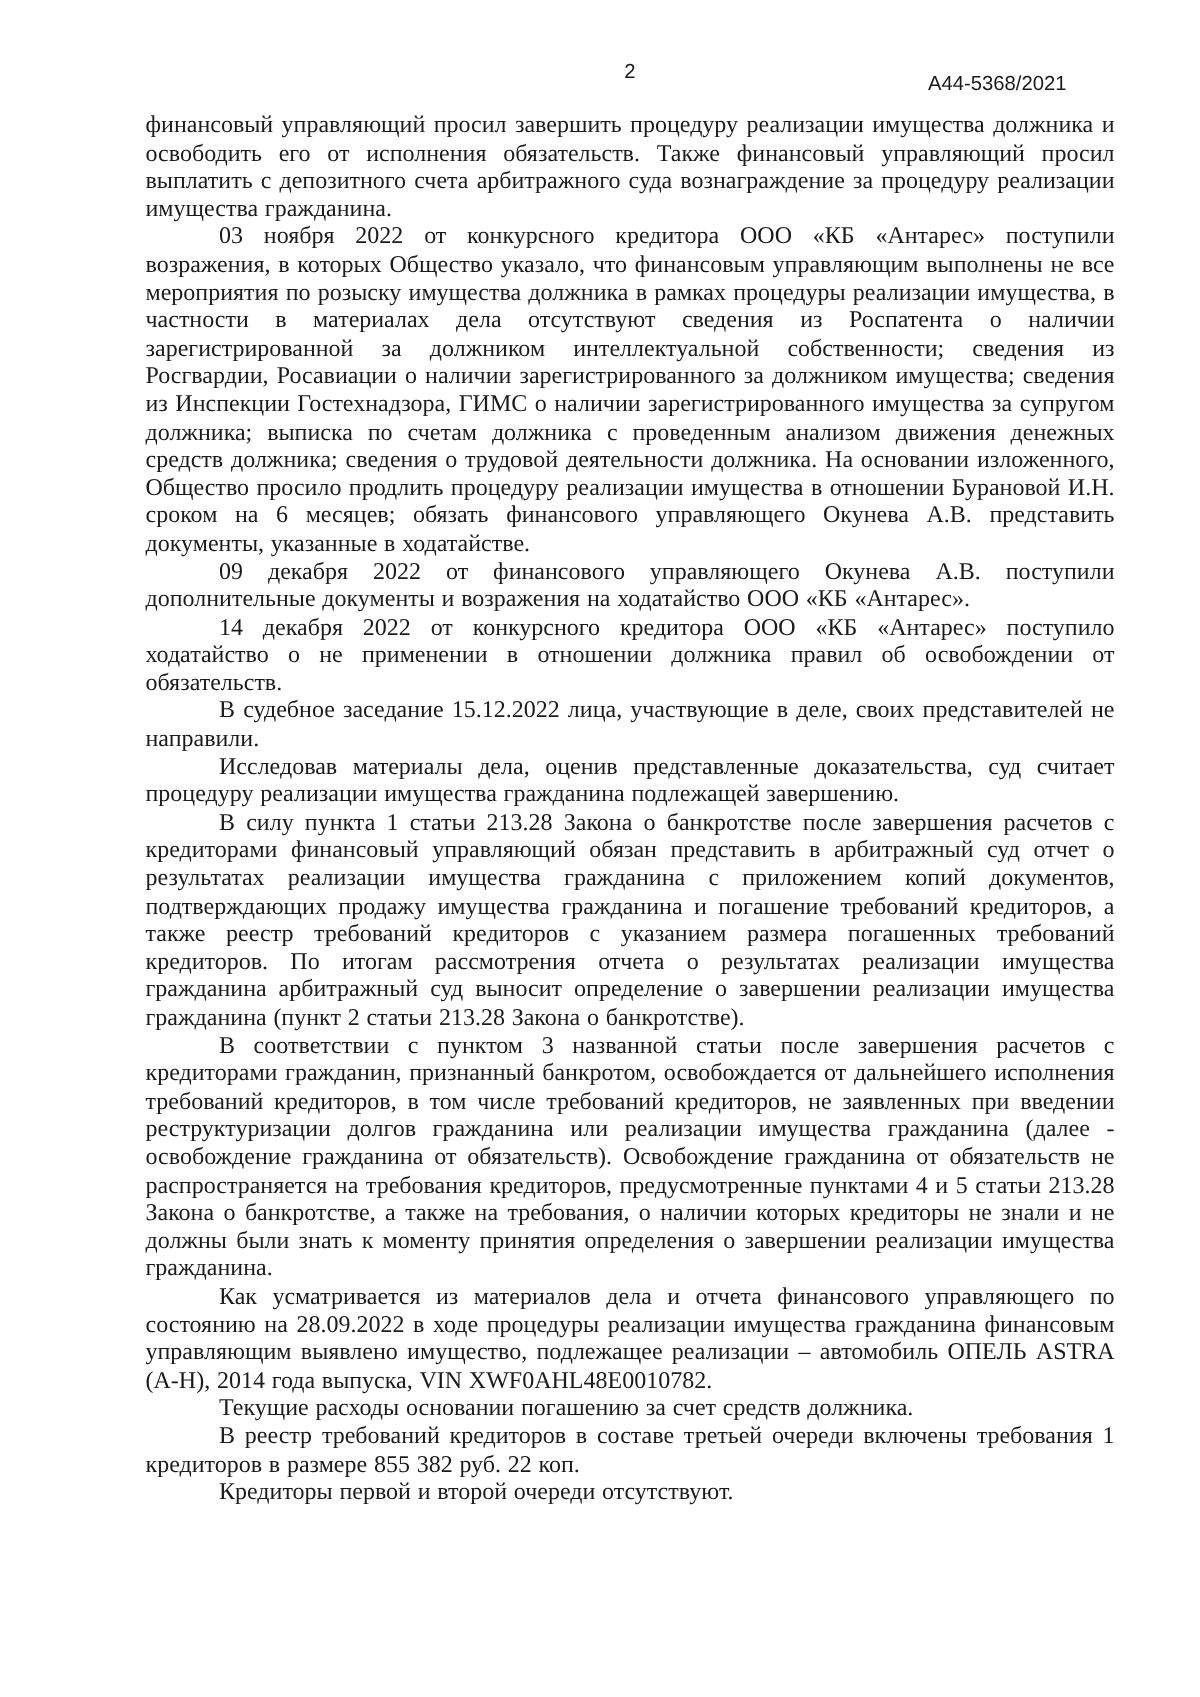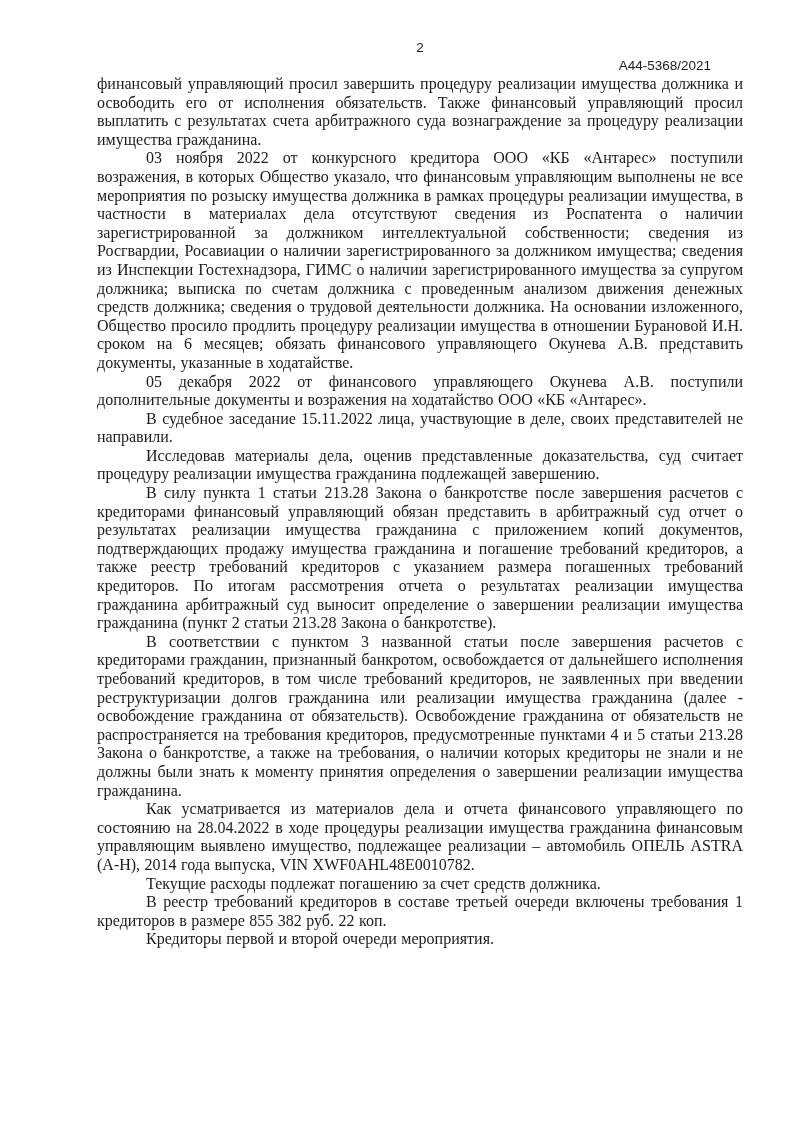--- a/index.html
+++ b/index.html
@@ -29,21 +29,21 @@
   .page-header .page-num {
     position: absolute;
     left: 0;
     right: 0;
     top: 0;
     text-align: center;
   }
   .page-header .case-num {
     position: absolute;
     right: 32px;
-    top: 18px;
+    top: 8px;
     white-space: nowrap;
   }
   .doc-body p {
     margin: 0;
     padding: 0;
     font-size: 16px;
     line-height: 18.6px;
     text-align: justify;
     text-indent: 49px;
     word-spacing: 0.5px;
@@ -56,26 +56,27 @@
 <body>
 
 <div class="page">
 
   <div class="page-header">
     <span class="page-num">2</span>
     <span class="case-num">А44-5368/2021</span>
   </div>
 
   <div class="doc-body">
-    <p class="no-indent">финансовый управляющий просил завершить процедуру реализации имущества должника и освободить его от исполнения обязательств. Также финансовый управляющий просил выплатить с результатах счета арбитражного суда вознаграждение за процедуру реализации имущества гражданина.</p>
+    <p class="no-indent">финансовый управляющий просил завершить процедуру реализации имущества должника и освободить его от исполнения обязательств. Также финансовый управляющий просил выплатить с депозитного счета арбитражного суда вознаграждение за процедуру реализации имущества гражданина.</p>
     <p>03 ноября 2022 от конкурсного кредитора ООО «КБ «Антарес» поступили возражения, в которых Общество указало, что финансовым управляющим выполнены не все мероприятия по розыску имущества должника в рамках процедуры реализации имущества, в частности в материалах дела отсутствуют сведения из Роспатента о наличии зарегистрированной за должником интеллектуальной собственности; сведения из Росгвардии, Росавиации о наличии зарегистрированного за должником имущества; сведения из Инспекции Гостехнадзора, ГИМС о наличии зарегистрированного имущества за супругом должника; выписка по счетам должника с проведенным анализом движения денежных средств должника; сведения о трудовой деятельности должника. На основании изложенного, Общество просило продлить процедуру реализации имущества в отношении Бурановой И.Н. сроком на 6 месяцев; обязать финансового управляющего Окунева А.В. представить документы, указанные в ходатайстве.</p>
-    <p>05 декабря 2022 от финансового управляющего Окунева А.В. поступили дополнительные документы и возражения на ходатайство ООО «КБ «Антарес».</p>
-    <p>В судебное заседание 15.11.2022 лица, участвующие в деле, своих представителей не направили.</p>
+    <p>09 декабря 2022 от финансового управляющего Окунева А.В. поступили дополнительные документы и возражения на ходатайство ООО «КБ «Антарес».</p>
+    <p>14 декабря 2022 от конкурсного кредитора ООО «КБ «Антарес» поступило ходатайство о не применении в отношении должника правил об освобождении от обязательств.</p>
+    <p>В судебное заседание 15.12.2022 лица, участвующие в деле, своих представителей не направили.</p>
     <p>Исследовав материалы дела, оценив представленные доказательства, суд считает процедуру реализации имущества гражданина подлежащей завершению.</p>
     <p>В силу пункта 1 статьи 213.28 Закона о банкротстве после завершения расчетов с кредиторами финансовый управляющий обязан представить в арбитражный суд отчет о результатах реализации имущества гражданина с приложением копий документов, подтверждающих продажу имущества гражданина и погашение требований кредиторов, а также реестр требований кредиторов с указанием размера погашенных требований кредиторов. По итогам рассмотрения отчета о результатах реализации имущества гражданина арбитражный суд выносит определение о завершении реализации имущества гражданина (пункт 2 статьи 213.28 Закона о банкротстве).</p>
     <p>В соответствии с пунктом 3 названной статьи после завершения расчетов с кредиторами гражданин, признанный банкротом, освобождается от дальнейшего исполнения требований кредиторов, в том числе требований кредиторов, не заявленных при введении реструктуризации долгов гражданина или реализации имущества гражданина (далее - освобождение гражданина от обязательств). Освобождение гражданина от обязательств не распространяется на требования кредиторов, предусмотренные пунктами 4 и 5 статьи 213.28 Закона о банкротстве, а также на требования, о наличии которых кредиторы не знали и не должны были знать к моменту принятия определения о завершении реализации имущества гражданина.</p>
-    <p>Как усматривается из материалов дела и отчета финансового управляющего по состоянию на 28.04.2022 в ходе процедуры реализации имущества гражданина финансовым управляющим выявлено имущество, подлежащее реализации – автомобиль ОПЕЛЬ ASTRA (А-Н), 2014 года выпуска, VIN XWF0AHL48E0010782.</p>
-    <p>Текущие расходы подлежат погашению за счет средств должника.</p>
+    <p>Как усматривается из материалов дела и отчета финансового управляющего по состоянию на 28.09.2022 в ходе процедуры реализации имущества гражданина финансовым управляющим выявлено имущество, подлежащее реализации – автомобиль ОПЕЛЬ ASTRA (А-Н), 2014 года выпуска, VIN XWF0AHL48E0010782.</p>
+    <p>Текущие расходы основании погашению за счет средств должника.</p>
     <p>В реестр требований кредиторов в составе третьей очереди включены требования 1 кредиторов в размере 855 382 руб. 22 коп.</p>
-    <p>Кредиторы первой и второй очереди мероприятия.</p>
+    <p>Кредиторы первой и второй очереди отсутствуют.</p>
   </div>
 
 </div>
 
 </body></html>

